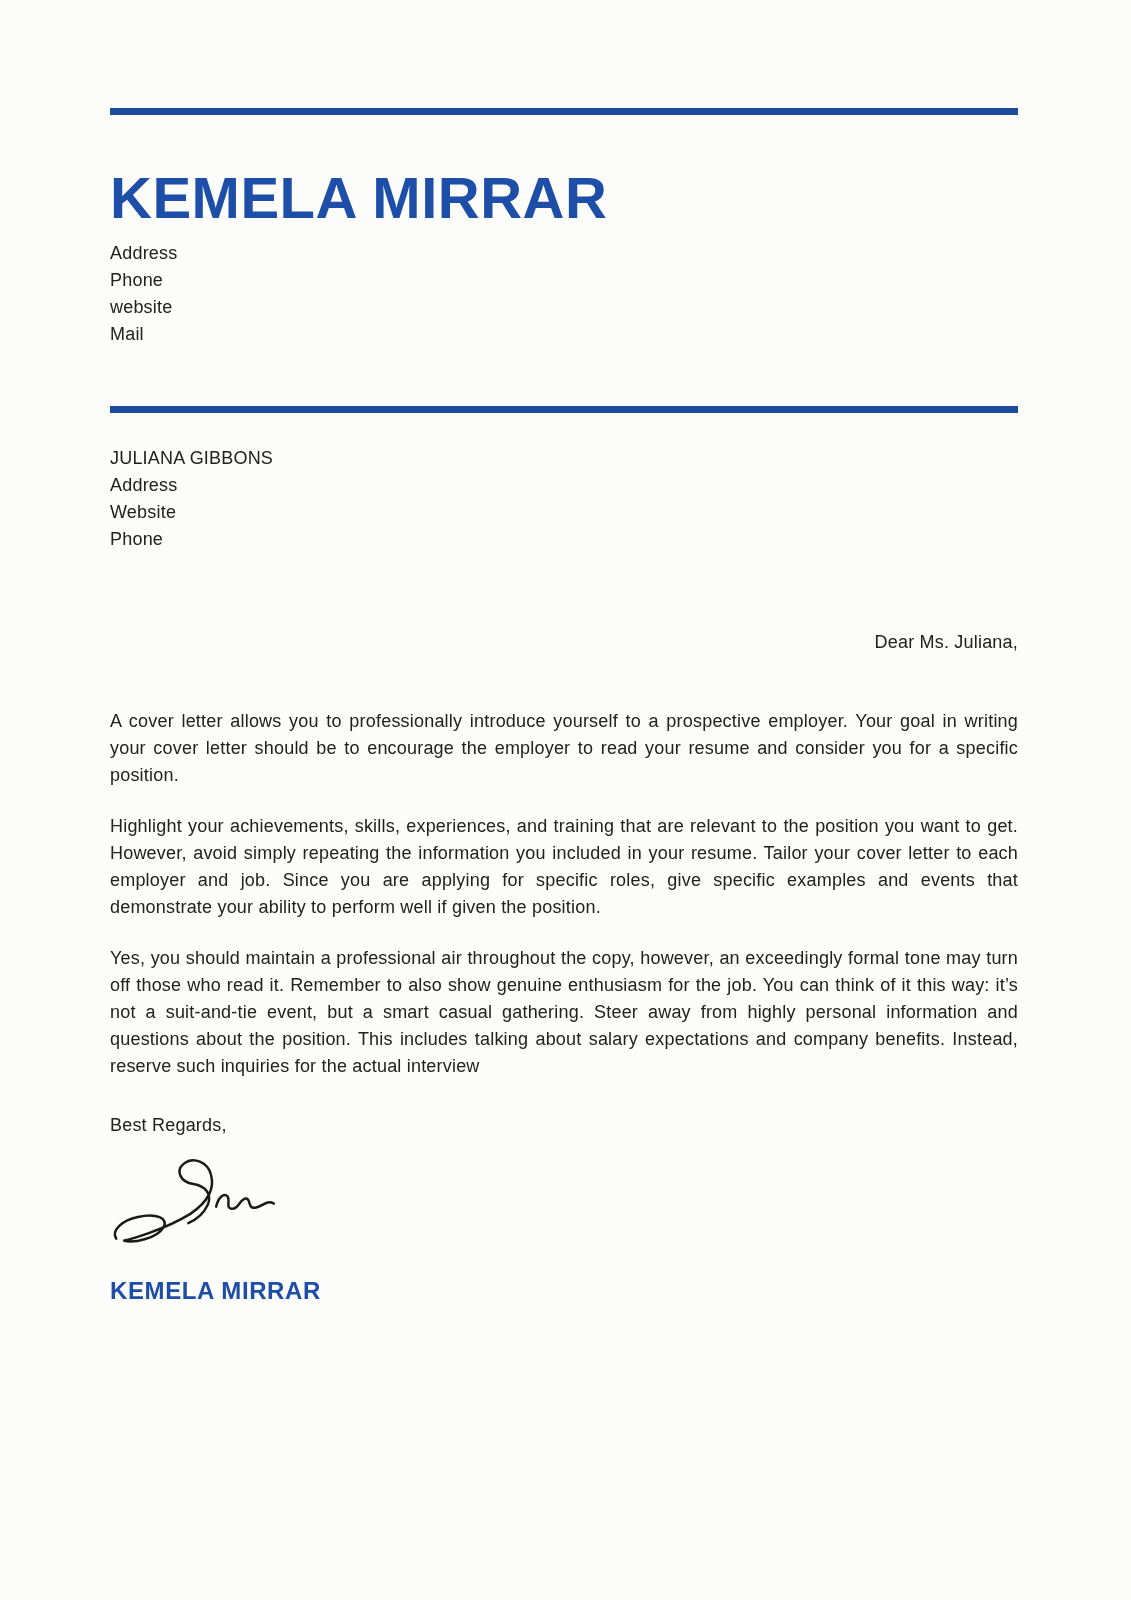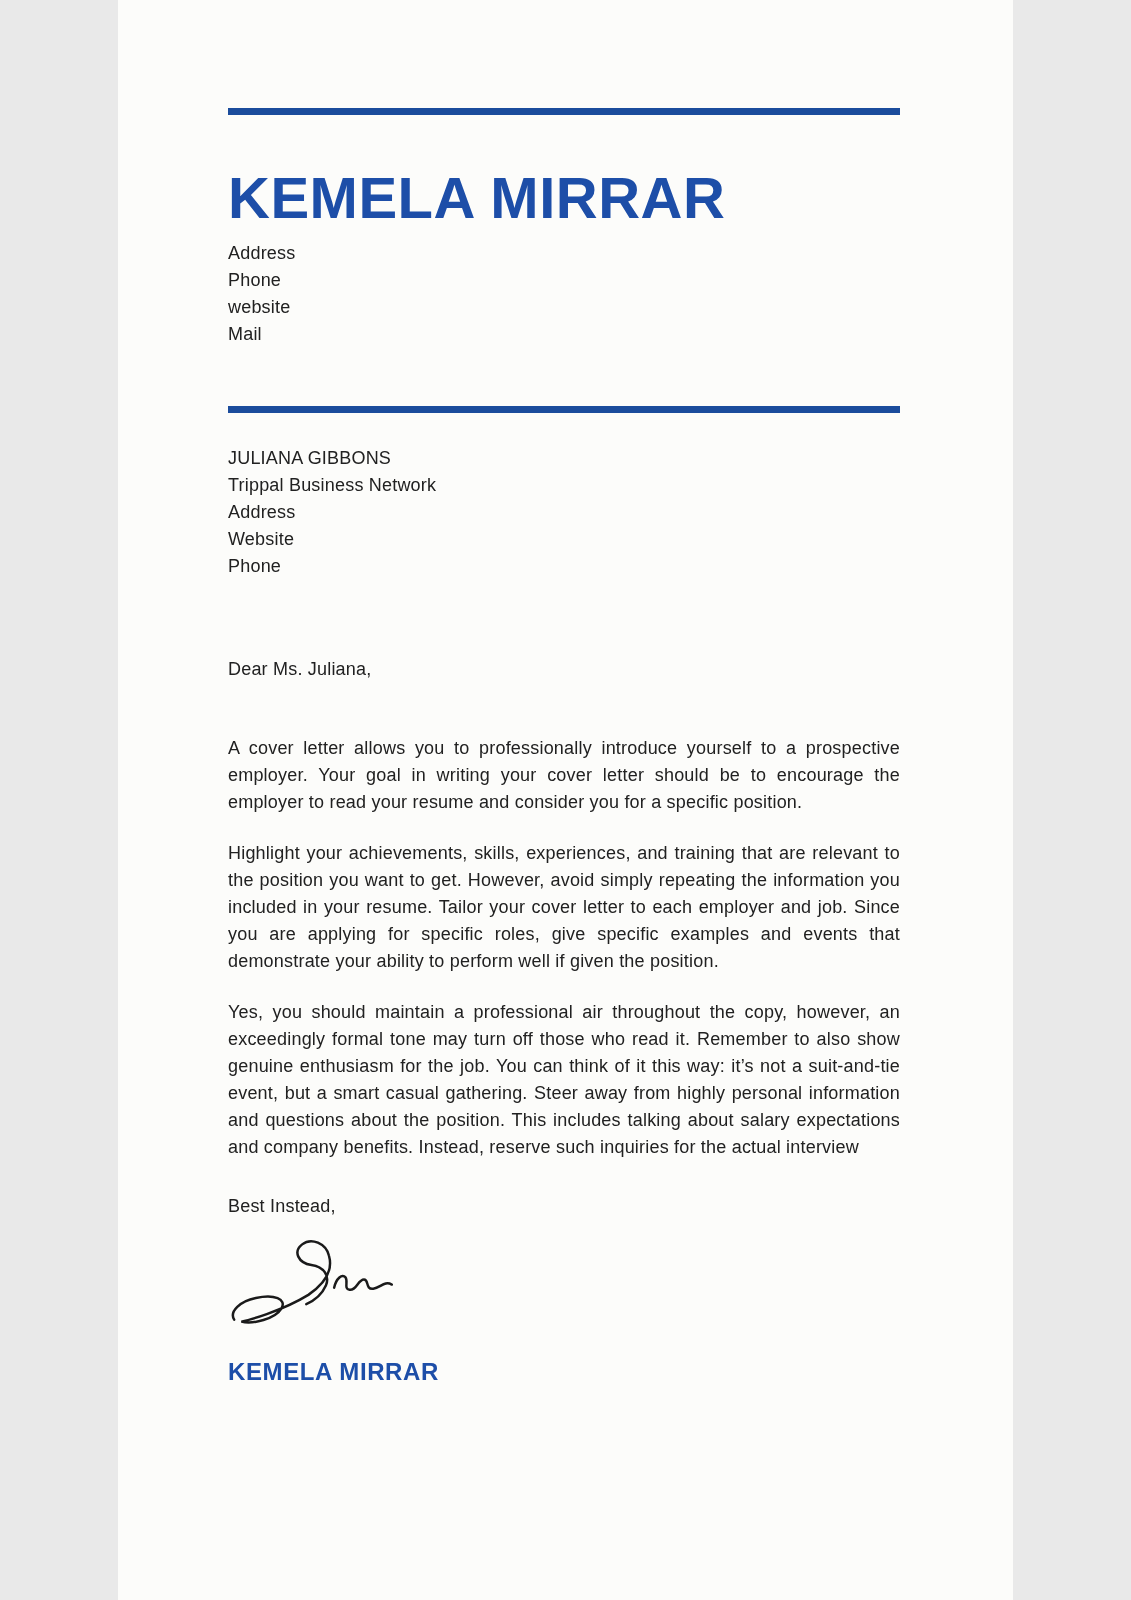--- a/index.html
+++ b/index.html
@@ -2,21 +2,21 @@
 <html><head>
 <meta charset="utf-8">
 <style>
   html, body { margin: 0; padding: 0; }
   body {
     background: #e9e9e9;
     font-family: "Liberation Sans", "DejaVu Sans", sans-serif;
   }
   .page {
     position: relative;
-    width: 895px;
+    width: 1131px;
     height: 1600px;
     margin: 0 auto;
     background: #fcfcfa;
     box-sizing: border-box;
     padding: 108px 113px 0 110px;
     color: #212121;
   }
   .rule {
     height: 7px;
     background: #1b4c9c;
@@ -42,20 +42,21 @@
     font-size: 18px;
     line-height: 27px;
     letter-spacing: 0.2px;
   }
   .recipient-name { font-weight: normal; }
   .salutation {
     margin-top: 76px;
     font-size: 18px;
     line-height: 27px;
     letter-spacing: 0.2px;
+    text-align: right;
   }
   .body-paragraph {
     margin: 24px 0 0 0;
     font-size: 18px;
     line-height: 27px;
     letter-spacing: 0.2px;
     text-align: justify;
   }
   .closing {
     margin-top: 32px;
@@ -86,35 +87,34 @@
     <div>Address</div>
     <div>Phone</div>
     <div>website</div>
     <div>Mail</div>
   </div>
 
   <div class="rule rule-2"></div>
 
   <div class="recipient-block">
     <div class="recipient-name">JULIANA GIBBONS</div>
-    <div>Trippal Business Network</div>
     <div>Address</div>
     <div>Website</div>
     <div>Phone</div>
   </div>
 
   <div class="salutation">Dear Ms. Juliana,</div>
 
   <p class="body-paragraph" style="margin-top:52px;">A cover letter allows you to professionally introduce yourself to a prospective employer. Your goal in writing your cover letter should be to encourage the employer to read your resume and consider you for a specific position.</p>
 
   <p class="body-paragraph">Highlight your achievements, skills, experiences, and training that are relevant to the position you want to get. However, avoid simply repeating the information you included in your resume. Tailor your cover letter to each employer and job. Since you are applying for specific roles, give specific examples and events that demonstrate your ability to perform well if given the position.</p>
 
   <p class="body-paragraph">Yes, you should maintain a professional air throughout the copy, however, an exceedingly formal tone may turn off those who read it. Remember to also show genuine enthusiasm for the job. You can think of it this way: it’s not a suit-and-tie event, but a smart casual gathering. Steer away from highly personal information and questions about the position. This includes talking about salary expectations and company benefits. Instead, reserve such inquiries for the actual interview</p>
 
-  <div class="closing">Best Instead,</div>
+  <div class="closing">Best Regards,</div>
 
   <div class="signature-wrap">
     <svg width="170" height="100" viewBox="0 0 165 95" fill="none" xmlns="http://www.w3.org/2000/svg">
       <path d="M6 84
                C 1 76, 12 66, 27 63
                C 45 59, 57 64, 52 73
                C 46 83, 24 89, 13 86
                C 18 85, 52 76, 78 60
                C 94 49, 102 36, 98 22
                C 95 10, 81 4, 72 11

